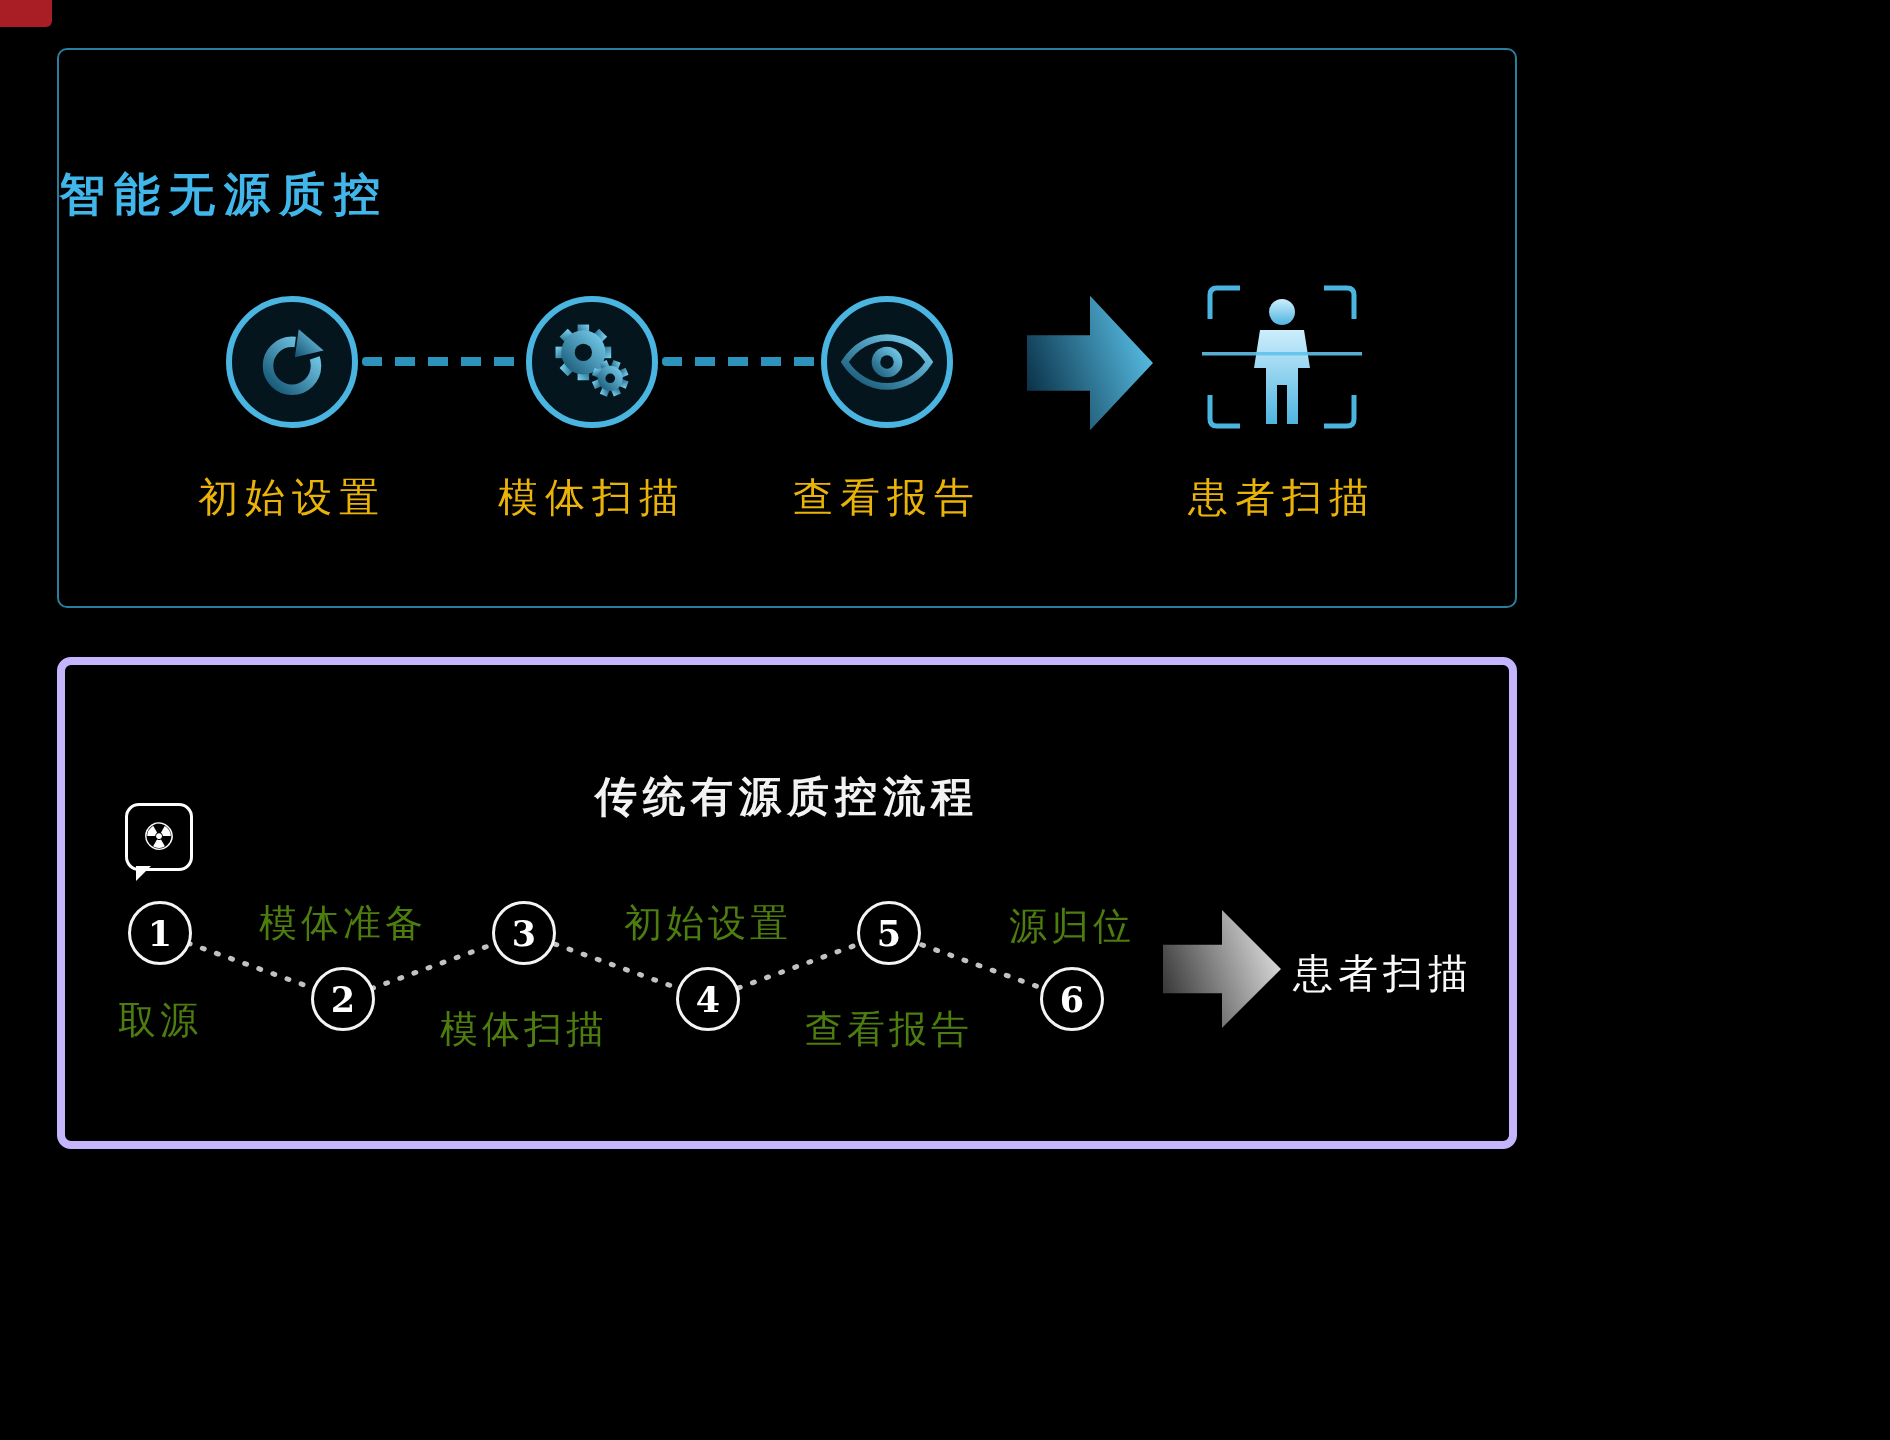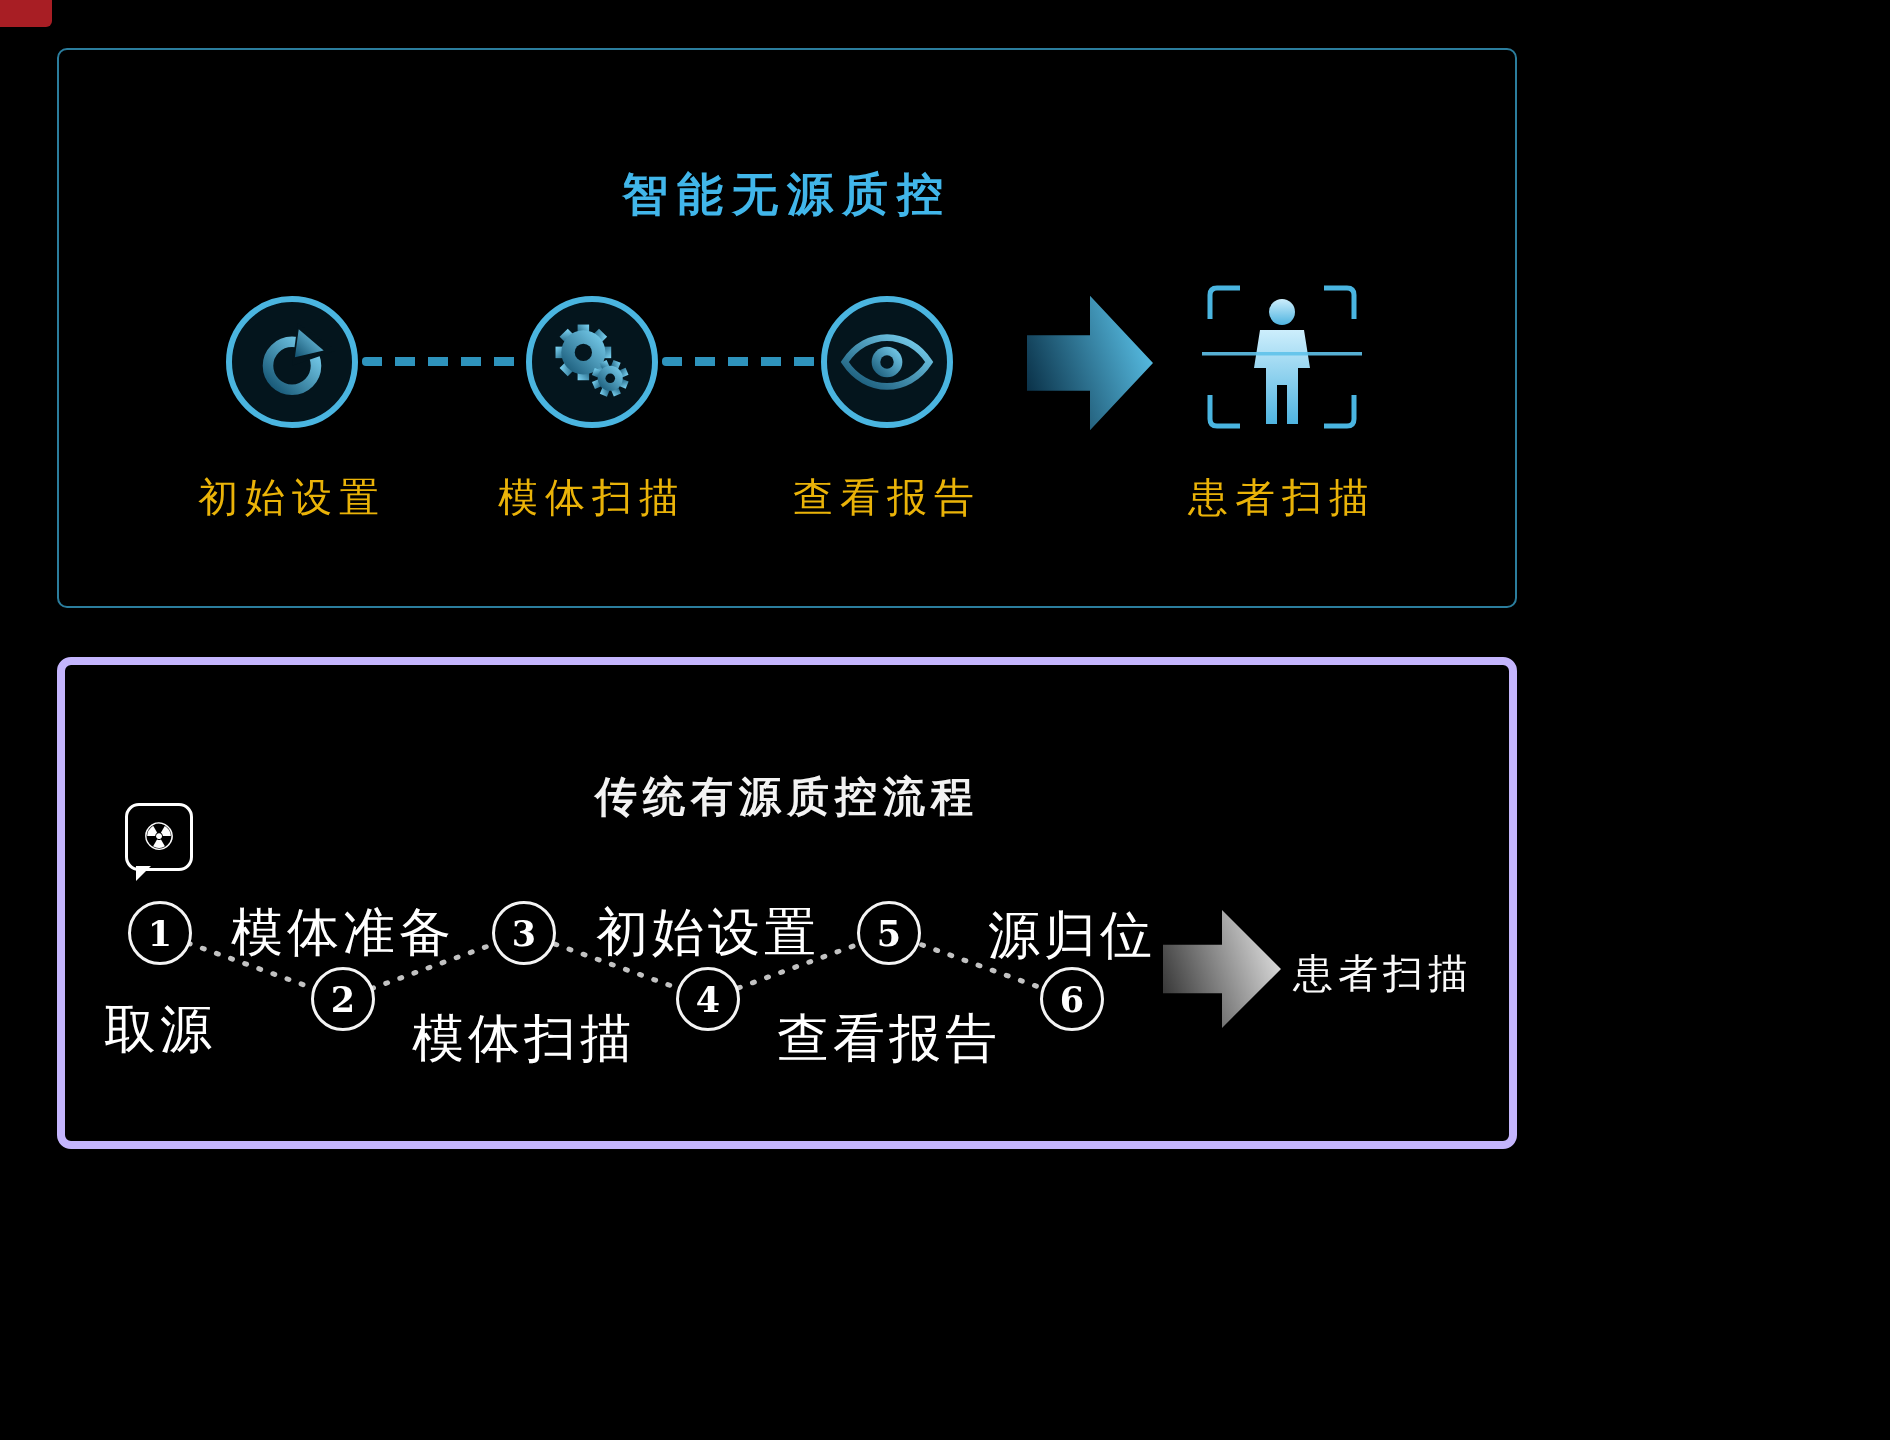--- a/index.html
+++ b/index.html
@@ -7,21 +7,21 @@
     width:1890px;height:1440px;position:relative;overflow:hidden;
     font-family:"Liberation Sans","DejaVu Sans",sans-serif;
     color:#fff;
   }
   .corner-mark{position:absolute;left:0;top:0;width:52px;height:27px;background:#a81e24;border-bottom-right-radius:6px;}
 
   .panel{position:absolute;box-sizing:border-box;background:#000;}
   .top-panel{left:57px;top:48px;width:1460px;height:560px;border:2px solid #2b7d9d;border-radius:10px;}
   .bottom-panel{left:57px;top:657px;width:1460px;height:492px;border:8px solid #c4b5fd;border-radius:14px;}
 
-  .top-title{position:absolute;top:114px;left:0;width:100%;margin:0;text-align:center;
+  .top-title{position:absolute;top:114px;left:0;width:100%;margin:0;
     font-size:46px;font-weight:bold;color:#41b6ea;letter-spacing:9px;}
 
   .circle-icon{position:absolute;top:246px;width:132px;height:132px;border:6px solid #4ab5e0;border-radius:50%;
     background:#04151d;box-sizing:border-box;display:flex;align-items:center;justify-content:center;}
   .circle-icon svg{width:96px;height:96px;display:block;}
 
   .dash-line{position:absolute;top:307px;height:9px;border-radius:4px;
     background:repeating-linear-gradient(90deg,#2e93bc 0 20px,transparent 20px 33px);}
 
   .big-arrow{position:absolute;left:968px;top:240px;width:126px;height:146px;
@@ -42,21 +42,21 @@
     color:#fff;font-size:38px;line-height:1;font-family:"DejaVu Sans",sans-serif;}
   .rad-tail{position:absolute;left:8px;bottom:-13px;width:15px;height:15px;background:#fff;
     clip-path:polygon(0 0,100% 0,0 100%);}
 
   .zigzag{position:absolute;left:0;top:0;}
 
   .num-circle{position:absolute;width:64px;height:64px;border:3px solid #f4f4f4;border-radius:50%;background:#000;
     box-sizing:border-box;display:flex;align-items:center;justify-content:center;
     font-family:"DejaVu Serif","Liberation Serif",serif;font-weight:bold;font-size:35px;color:#fff;}
 
-  .step-label{position:absolute;transform:translateX(-50%);font-size:52px;color:#ffffff;
+  .step-label{position:absolute;transform:translateX(-50%);font-size:38px;color:#4d7c0f;
     letter-spacing:4px;white-space:nowrap;}
 
   .gray-arrow{position:absolute;left:1098px;top:240px;width:118px;height:128px;
     background:linear-gradient(70deg,#3a3a3a 10%,#e9e9e9 95%);
     clip-path:polygon(0 31%,50% 31%,50% 4%,100% 50%,50% 96%,50% 69%,0 69%);}
 
   .result-label-bottom{position:absolute;left:1318px;top:281px;transform:translateX(-50%);
     font-size:40px;color:#fafafa;letter-spacing:5px;white-space:nowrap;}
 </style>
 </head>

